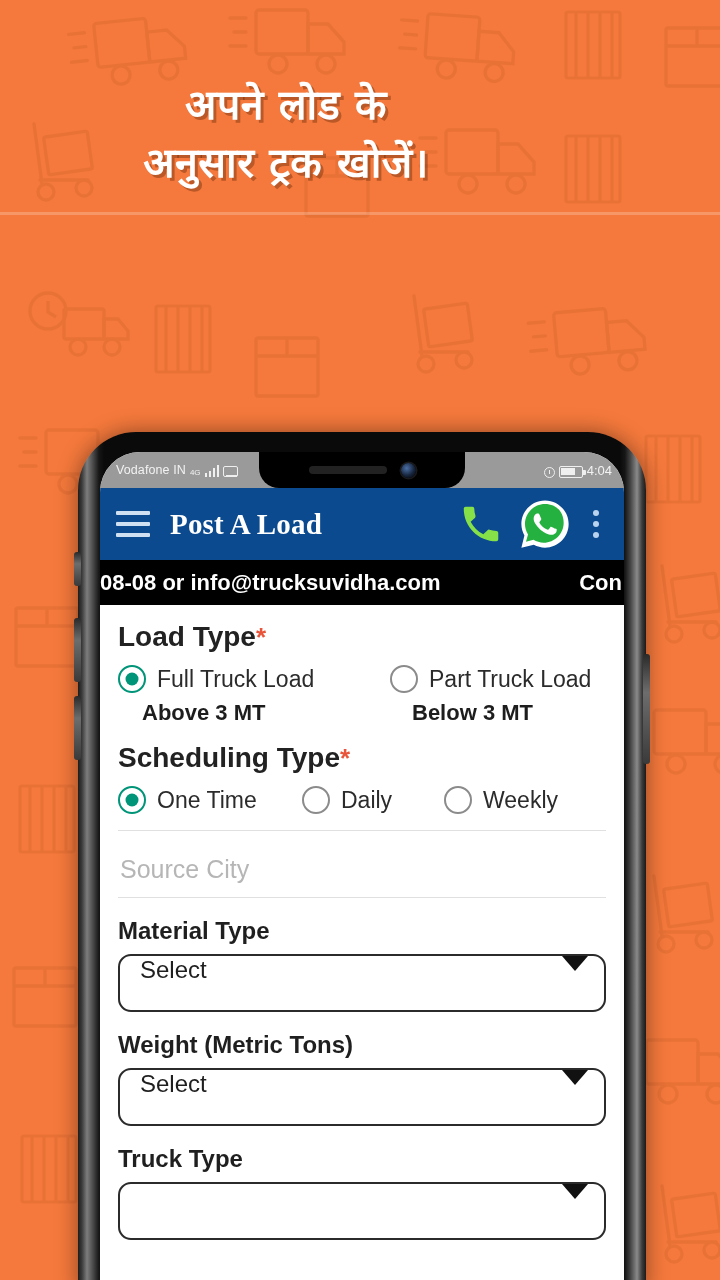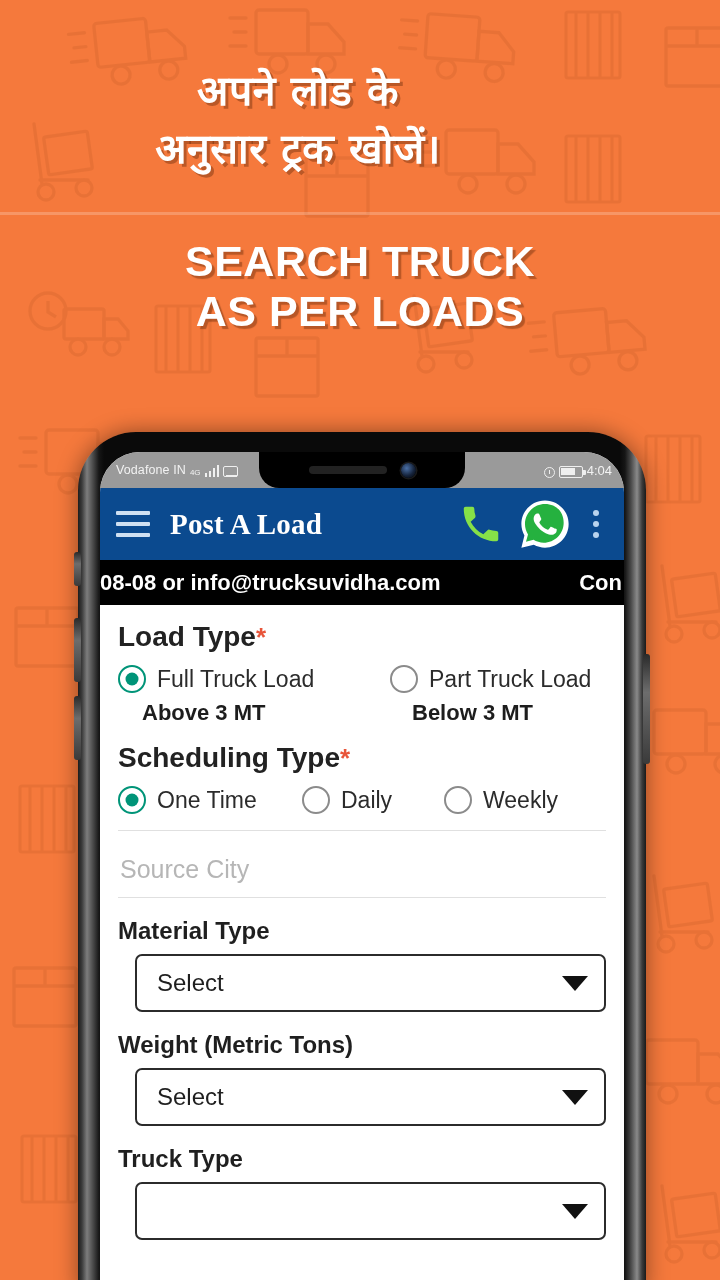--- a/index.html
+++ b/index.html
@@ -18,29 +18,28 @@
   
   #bg-pattern {
     position:absolute; inset:0;
     opacity:0.085;
     pointer-events:none;
   }
   #bg-pattern svg { display:block; }
 
   
   .hero-hi {
-    position:absolute; top:62px; left:0; width:572px;
+    position:absolute; top:76px; left:0; width:572px;
     text-align:center;
     font-family:"DejaVu Sans", sans-serif;
     font-size:41px; line-height:1.42;
     font-weight:700;
     color:#ffffff;
     text-shadow:3px 3px 0 rgba(90,35,5,0.38);
     letter-spacing:0.5px;
-    margin-left:12px;
   }
   .divider-line {
     position:absolute; top:212px; left:0; width:720px; height:3px;
     background:rgba(255,255,255,0.22);
   }
   .hero-en {
     position:absolute; top:236px; left:0; width:720px;
     text-align:center;
     font-family:"Liberation Sans", sans-serif;
     font-size:43px; line-height:1.17;
@@ -244,25 +243,24 @@
     cursor:text;
   }
 
   .field-label {
     font-size:24px; font-weight:700; color:#1f1f1f;
     margin-top:19px; margin-bottom:9px;
   }
   .select-box {
     height:58px;
     border:2px solid #2b2b2b;
-    border-radius:7px;
-    display:flex; align-items:center; justify-content:space-between;
+    border-radius:13px;
+    display:flex; align-items:flex-start; justify-content:space-between;
     padding:0 16px 0 20px;
     cursor:pointer;
-    margin-left:17px;
   }
   .select-value { font-size:24px; color:#1f1f1f; }
   .caret {
     width:0; height:0;
     border-left:13px solid transparent;
     border-right:13px solid transparent;
     border-top:15px solid #111;
   }
 </style>
 </head>
@@ -336,24 +334,20 @@
     </svg>
   </div>
 
   <div class="hero-hi">
     <div>अपने लोड के</div>
     <div>अनुसार  ट्रक खोजें।</div>
   </div>
 
   <div class="divider-line"></div>
 
-  <div class="hero-en">
-    <div>SEARCH TRUCK</div>
-    <div>AS PER LOADS</div>
-  </div>
 
   <div id="phone">
 
     <div class="side-btn sb-left" style="top:120px; height:34px;"></div>
     <div class="side-btn sb-left" style="top:186px; height:64px;"></div>
     <div class="side-btn sb-left" style="top:264px; height:64px;"></div>
     <div class="side-btn sb-right" style="top:222px; height:110px;"></div>
 
     <div id="phone-inner">
       <div id="screen">

